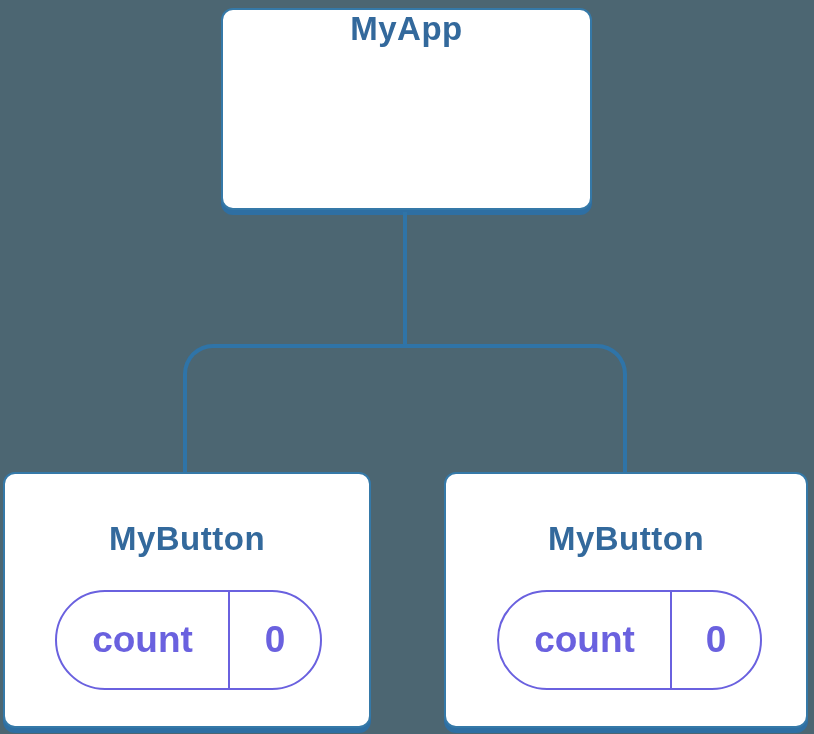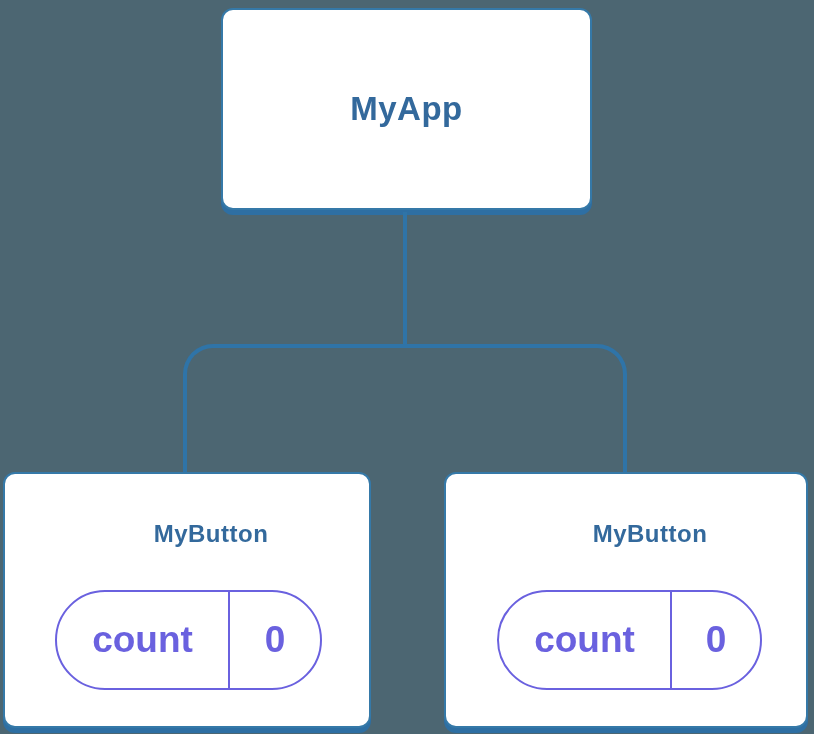--- a/index.html
+++ b/index.html
@@ -27,21 +27,20 @@
     position: absolute;
     background: var(--node-bg);
     border: 2px solid var(--node-border);
     border-radius: 12px;
     box-shadow: 0 5px 0 var(--node-shadow);
   }
   .node-root {
     left: 221px; top: 8px;
     width: 371px; height: 202px;
     display: flex;
-    align-items: center;
     justify-content: center;
   }
   .node-title {
     color: var(--node-title);
     font-size: 33px;
     font-weight: 600;
     letter-spacing: 0.5px;
   }
   .edge-stem {
     position: absolute;
@@ -65,24 +64,23 @@
     height: 256px;
   }
   .node-child-left  { left: 3px;   width: 368px; }
   .node-child-right { left: 444px; width: 364px; }
   .child-title {
     position: absolute;
     top: 46px; left: 0;
     width: 100%;
     text-align: center;
     color: var(--node-title);
-    font-size: 24px;
+    font-size: 33px;
     font-weight: 600;
     letter-spacing: 0.5px;
-    margin-left: 24px;
   }
   .state-pill {
     position: absolute;
     top: 116px;
     height: 100px;
     border: 2px solid var(--state-accent);
     border-radius: 50px;
     display: flex;
     align-items: stretch;
     color: var(--state-accent);

